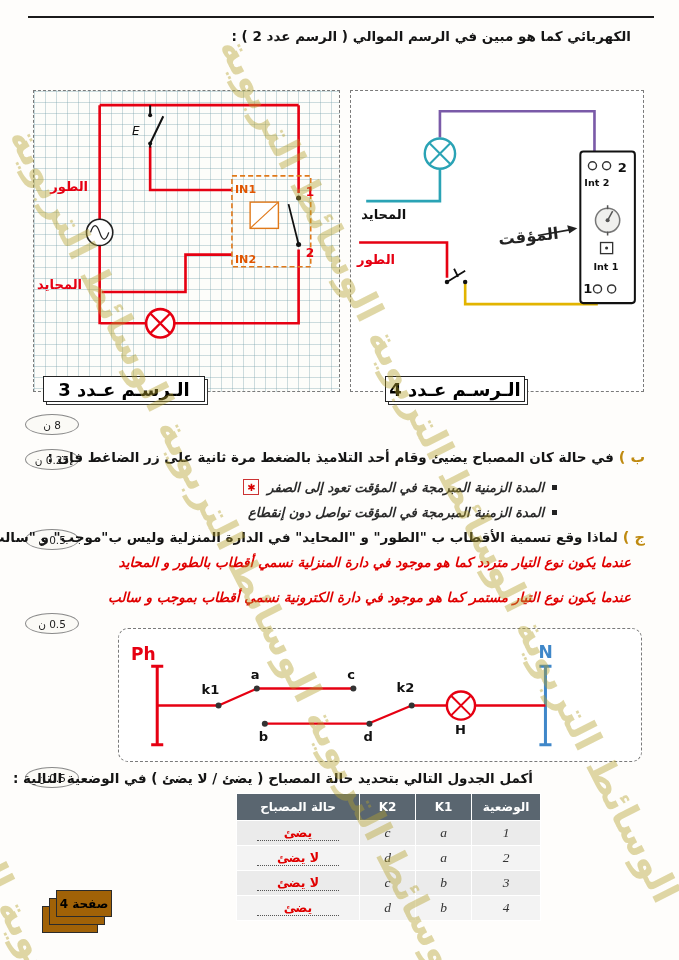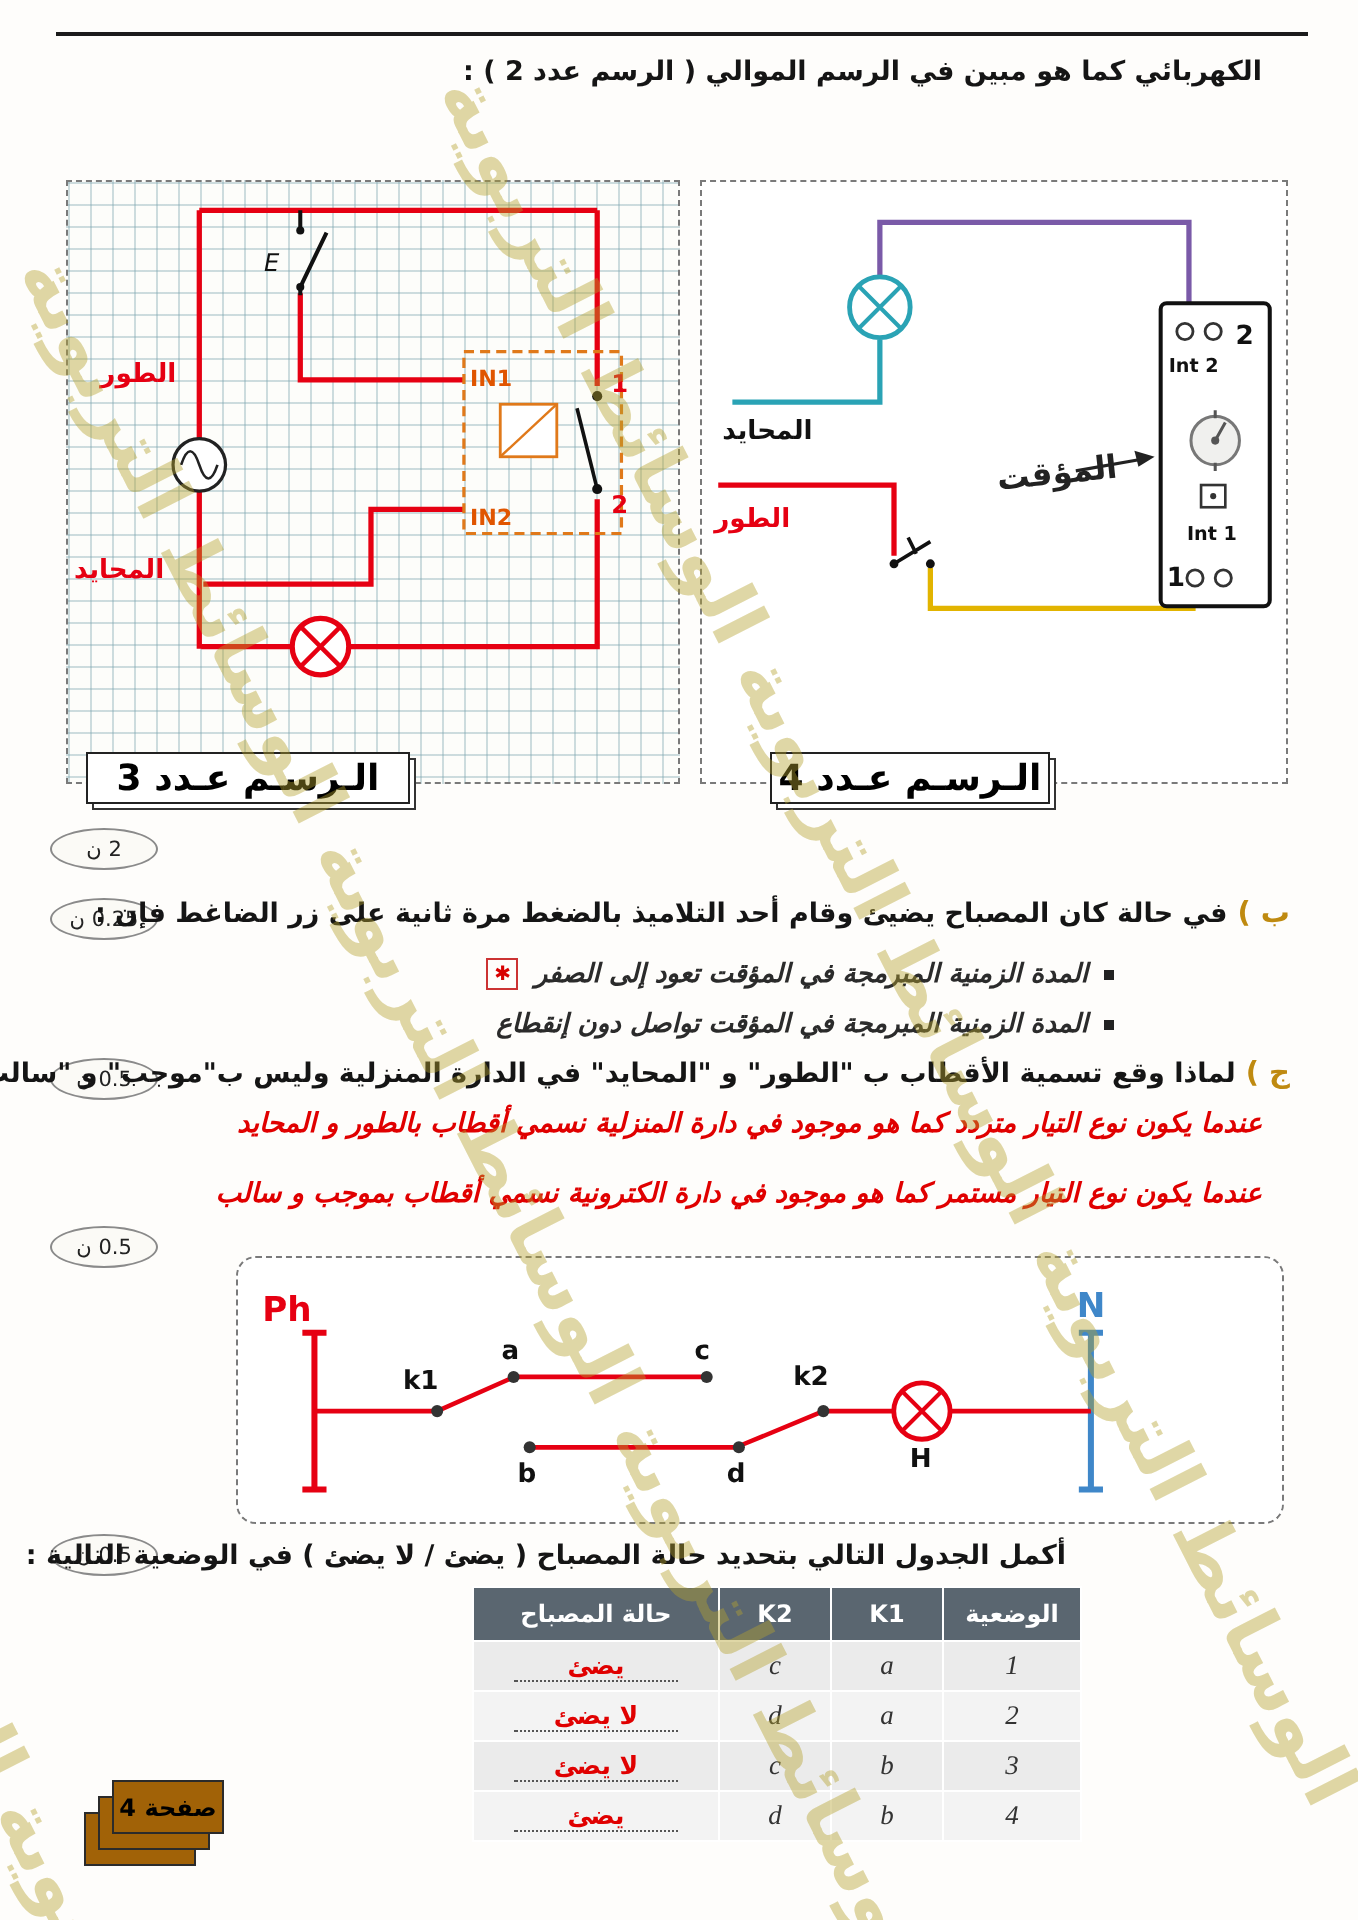--- a/index.html
+++ b/index.html
@@ -99,21 +99,21 @@
       <path d="M185,143 L219,137" stroke="#222" stroke-width="1.6" fill="none"></path>
       <polygon points="224,136 214,133 216,141" fill="#222"></polygon>
       <text x="10" y="127" font-size="13" font-weight="bold" fill="#111">المحايد</text>
       <text x="6" y="171" font-size="13" font-weight="bold" fill="#e60012">الطور</text>
     </svg>
   </div>
 
   <div class="abs caption" style="left:43px;top:376px;width:160px;height:24px;">الـرسـم عـدد 3</div>
   <div class="abs caption" style="left:385px;top:376px;width:138px;height:24px;">الـرسـم عـدد 4</div>
 
-  <div class="abs badge" style="left:25px;top:414px;">2 ن</div>
+  <div class="abs badge" style="left:25px;top:414px;">8 ن</div>
 
   <div class="abs badge" style="left:25px;top:449px;">0.25 ن</div>
   <div class="abs qtext" style="top:445px;right:34px;">
     <span class="marker">ب )</span><span>في حالة كان المصباح يضيئ وقام أحد التلاميذ بالضغط مرة ثانية على زر الضاغط فإن :</span>
   </div>
   <div class="abs opt" style="top:479px;right:122px;">
     <span class="bullet"></span>
     <span>المدة الزمنية المبرمجة في المؤقت تعود إلى الصفر</span>
     <span class="checkbox">
         <span>✱</span>

